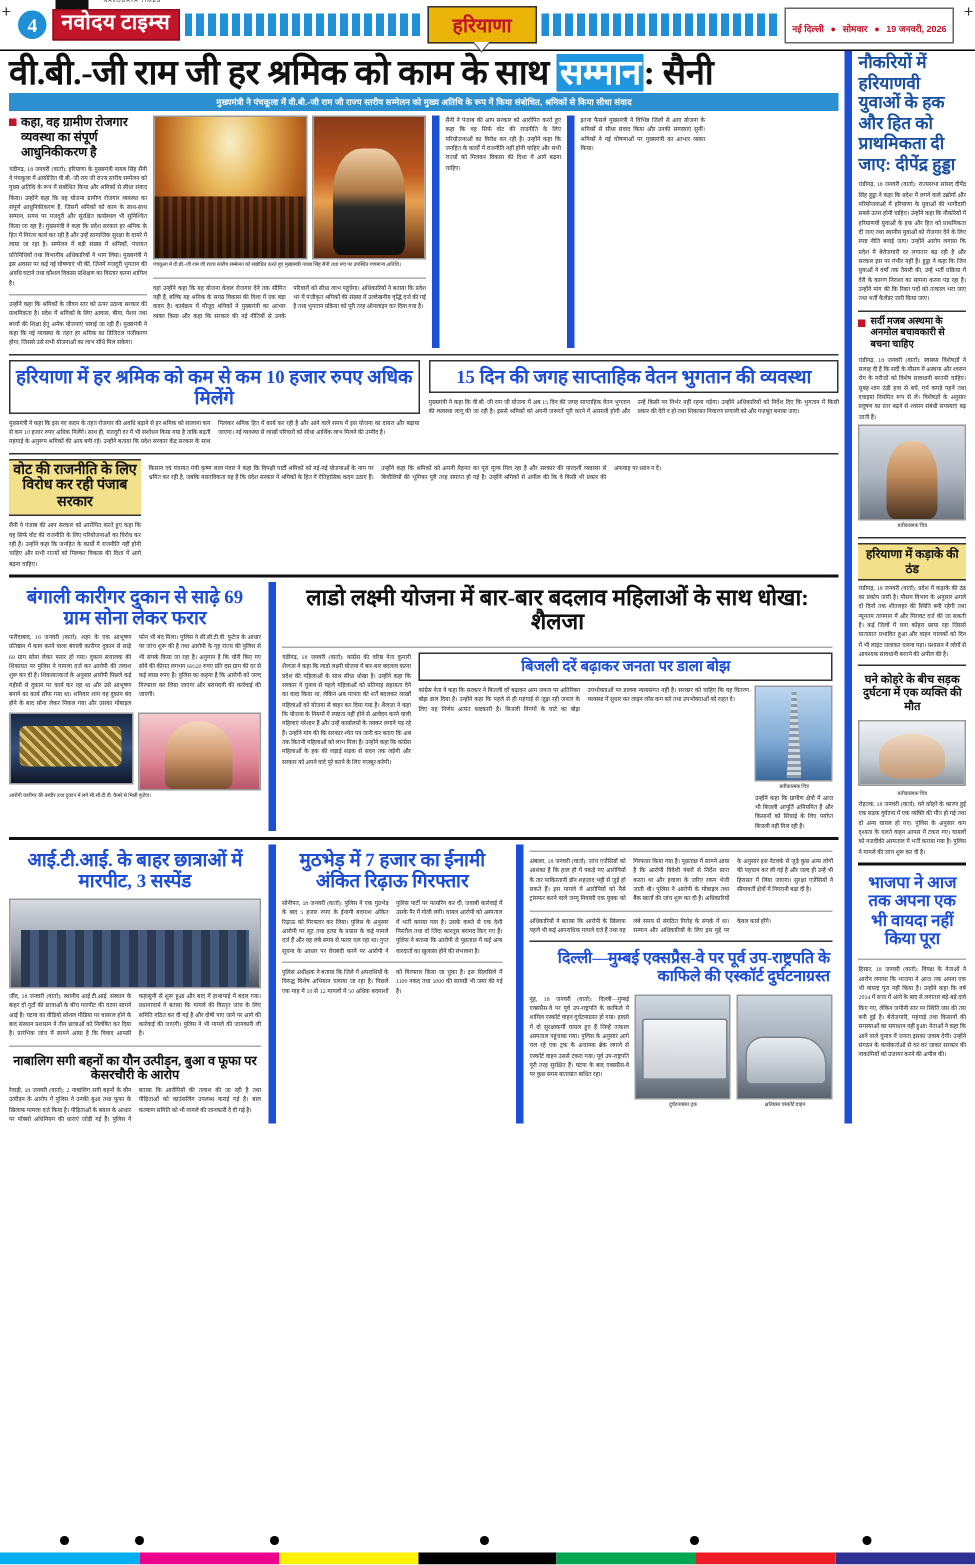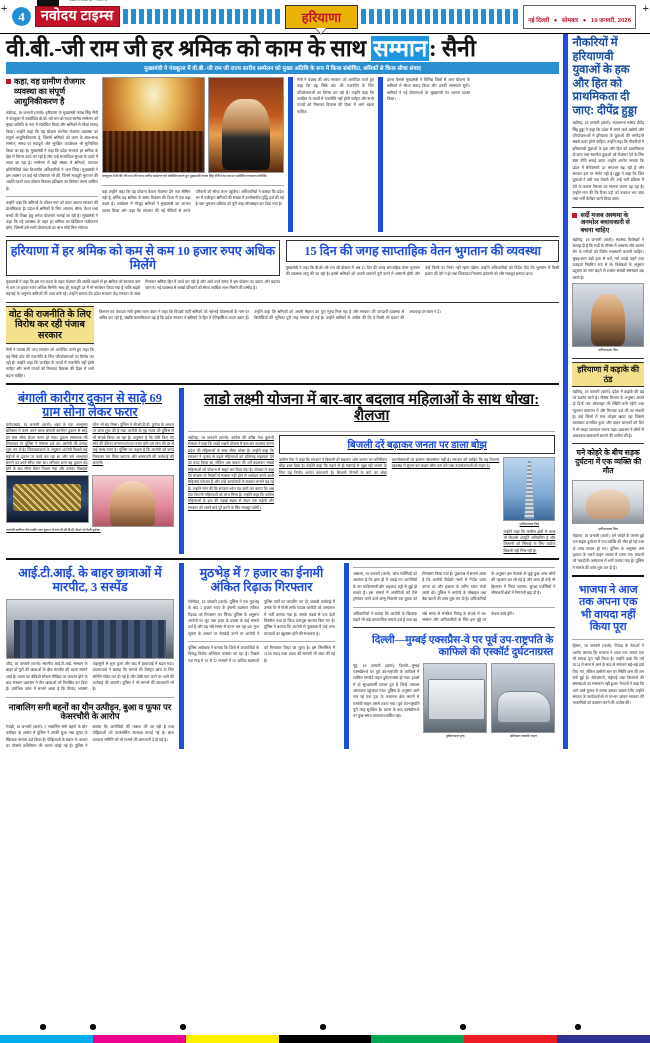--- a/index.html
+++ b/index.html
@@ -221,21 +221,21 @@
           <div class="hl3 hl-yellow">वोट की राजनीति के लिए विरोध कर रही पंजाब सरकार</div>
           <div class="body-txt" style="padding-top:3px;">सैनी ने पंजाब की आप सरकार को आरोपित करते हुए कहा कि वह सिर्फ वोट की राजनीति के लिए परियोजनाओं का विरोध कर रही है। उन्होंने कहा कि जनहित के कार्यों में राजनीति नहीं होनी चाहिए और सभी राज्यों को मिलकर विकास की दिशा में आगे बढ़ना चाहिए।</div>
         </div>
         <div style="flex:1;">
           <div class="body-txt c3" style="padding-top:3px;">किसान एवं पंचायत मंत्री कृष्ण लाल पंवार ने कहा कि विपक्षी पार्टी श्रमिकों को नई-नई योजनाओं के नाम पर भ्रमित कर रही है, जबकि वास्तविकता यह है कि प्रदेश सरकार ने श्रमिकों के हित में ऐतिहासिक कदम उठाए हैं। उन्होंने कहा कि श्रमिकों को अपनी मेहनत का पूरा मूल्य मिल रहा है और सरकार की पारदर्शी व्यवस्था से बिचौलियों की भूमिका पूरी तरह समाप्त हो गई है। उन्होंने श्रमिकों से अपील की कि वे किसी भी प्रकार की अफवाह पर ध्यान न दें।</div>
         </div>
       </div>
 
       <div class="divider thick"></div>
 
-      <div style="display:flex;gap:5px;text-decoration:underline;">
+      <div style="display:flex;gap:5px;">
 
         <div style="width:168px;">
           <div class="hl2">बंगाली कारीगर दुकान से साढ़े 69 ग्राम सोना लेकर फरार</div>
           <div class="body-txt c2">फरीदाबाद, 18 जनवरी (वार्ता): शहर के एक आभूषण प्रतिष्ठान में काम करने वाला बंगाली कारीगर दुकान से साढ़े 69 ग्राम सोना लेकर फरार हो गया। दुकान संचालक की शिकायत पर पुलिस ने मामला दर्ज कर आरोपी की तलाश शुरू कर दी है। शिकायतकर्ता के अनुसार आरोपी पिछले कई महीनों से दुकान पर कार्य कर रहा था और उसे आभूषण बनाने का कार्य सौंपा गया था। शनिवार शाम वह दुकान बंद होने के बाद सोना लेकर निकल गया और उसका मोबाइल फोन भी बंद मिला। पुलिस ने सी.सी.टी.वी. फुटेज के आधार पर जांच शुरू की है तथा आरोपी के गृह राज्य की पुलिस से भी संपर्क किया जा रहा है। अनुमान है कि चोरी किए गए सोने की कीमत लगभग 69520 रुपए प्रति दस ग्राम की दर से कई लाख रुपए है। पुलिस का कहना है कि आरोपी को जल्द गिरफ्तार कर लिया जाएगा और बरामदगी की कार्रवाई की जाएगी।</div>
           <div style="display:flex;gap:3px;padding-top:2px;">
             <div class="photo ph-jewel" style="flex:1"></div>
             <div class="photo ph-pink" style="flex:1"></div>
           </div>
           <div class="cap">आरोपी कारीगर की तस्वीर तथा दुकान में लगे सी.सी.टी.वी. कैमरे से मिली फुटेज।</div>
         </div>

